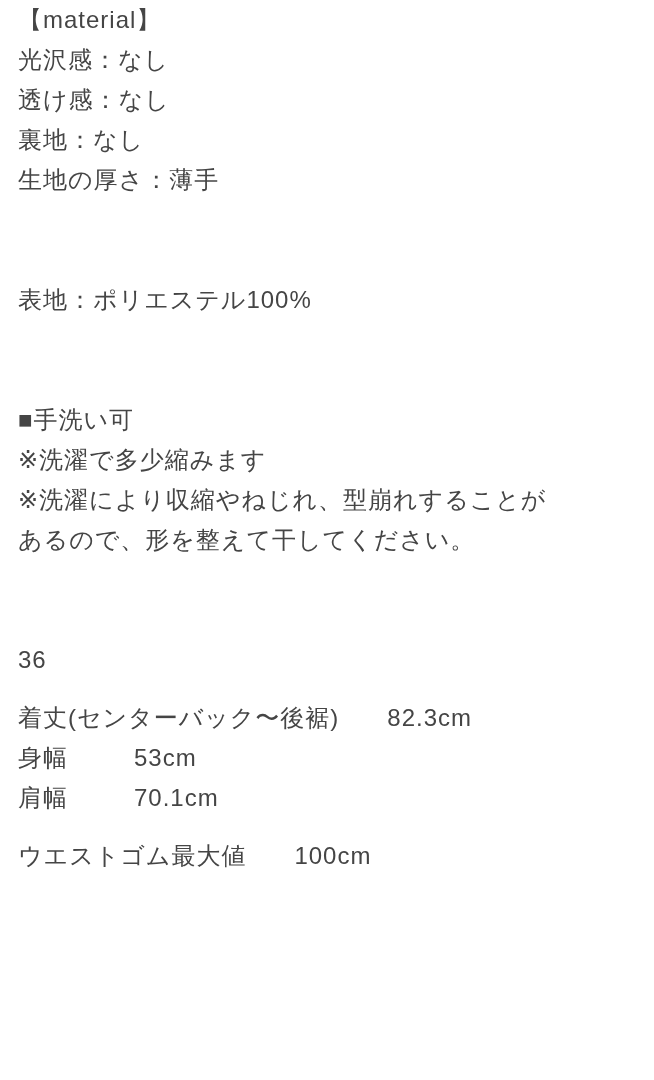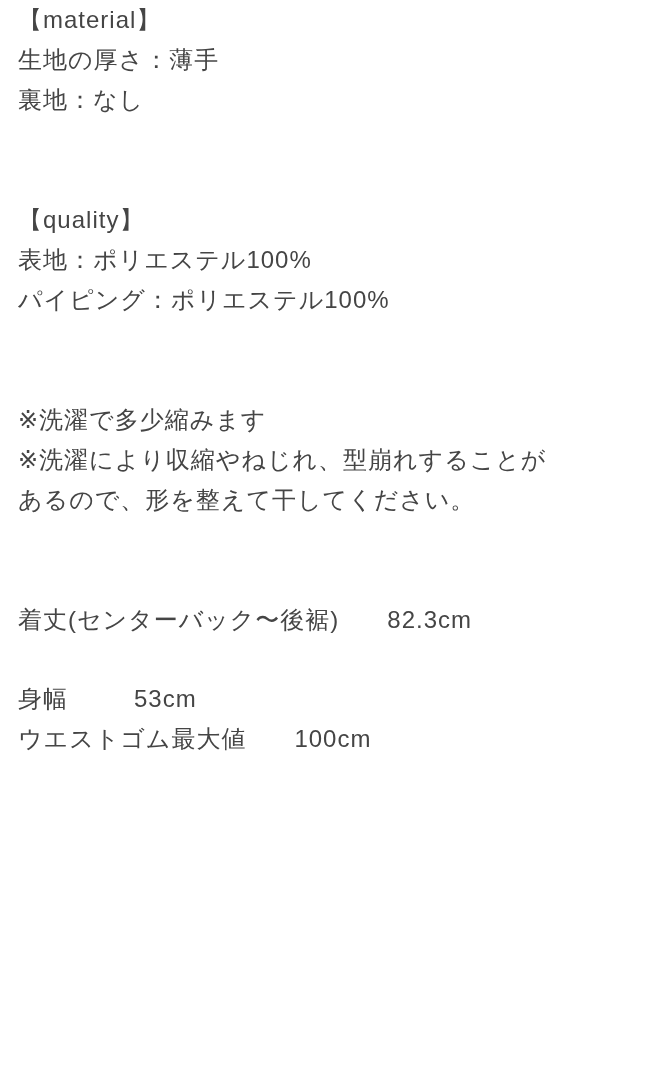--- a/index.html
+++ b/index.html
@@ -26,51 +26,56 @@
     margin:0;
     font-size:24px;
     line-height:40px;
     letter-spacing:1px;
     font-weight:400;
     white-space:normal;
   }
   .sec{margin:0;}
   .sec + .sec{margin-top:80px;}
   .size-row .val{display:inline-block;}
-  .gap-2{margin-left:48px;}
-  .gap-3{margin-left:66px;margin-top:39px;}
+  .gap-2{margin-left:48px;margin-top:18px;}
+  .gap-3{margin-left:66px;}
 </style>
 </head>
 <body>
 
 <div class="page">
 
   <section class="sec">
     <h2 class="line">【material】</h2>
+    <p class="line">光沢感：なし</p>
+    <p class="line">透け感：なし</p>
+    <p class="line">裏地：なし</p>
     <p class="line">生地の厚さ：薄手</p>
-    <p class="line">裏地：なし</p>
   </section>
 
   <section class="sec">
-    <h2 class="line">【quality】</h2>
     <p class="line">表地：ポリエステル100%</p>
-    <p class="line">パイピング：ポリエステル100%</p>
   </section>
 
   <section class="sec">
+    <h2 class="line">■手洗い可</h2>
     <p class="line">※洗濯で多少縮みます</p>
     <p class="line">※洗濯により収縮やねじれ、型崩れすることがあるので、形を整えて干してください。</p>
   </section>
 
   <section class="sec">
+    <p class="line">36</p>
 
     <div class="line size-row">
       <span>着丈(センターバック〜後裾)</span><span class="val gap-2">82.3cm</span>
     </div>
     <div class="line size-row">
       <span>身幅</span><span class="val gap-3">53cm</span>
+    </div>
+    <div class="line size-row">
+      <span>肩幅</span><span class="val gap-3">70.1cm</span>
     </div>
     <div class="line size-row">
       <span>ウエストゴム最大値</span><span class="val gap-2">100cm</span>
     </div>
   </section>
 
 </div>
 
 </body></html>

